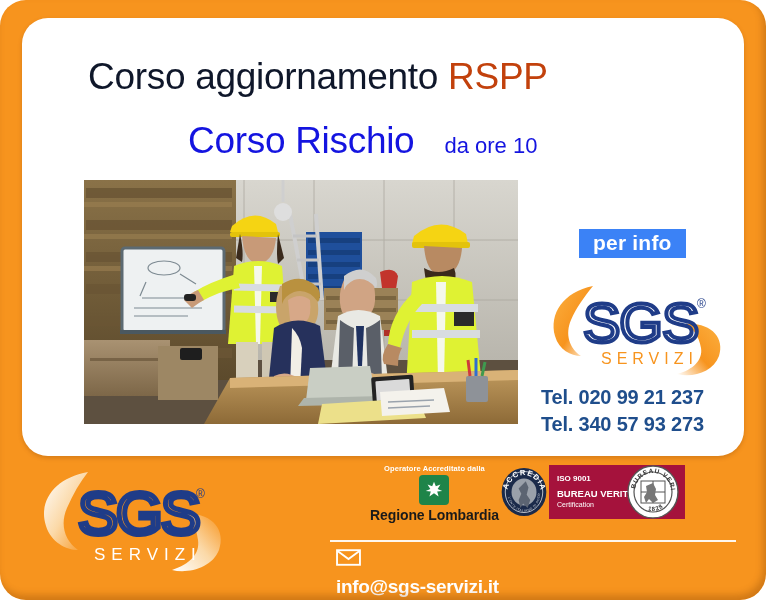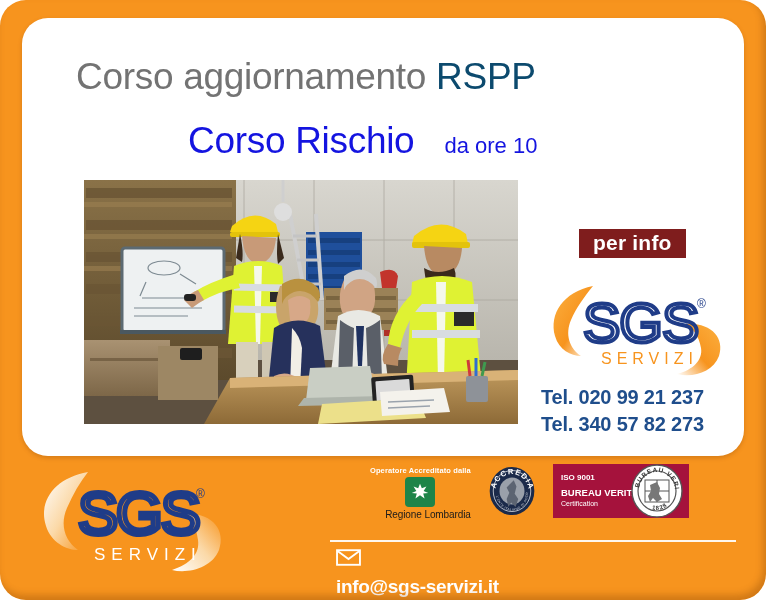--- a/index.html
+++ b/index.html
@@ -37,22 +37,22 @@
     box-shadow: 0 2px 4px rgba(120,55,0,.25);
     overflow:hidden;
   }
 
   
   #title-line1{
     position:absolute; left:54px; top:40px;
     font-size:37px; font-weight:400; letter-spacing:-.3px;
     white-space:nowrap; line-height:1;
   }
-  .t-red{ color:#737373; }
-  .t-navy{ color:#0c4a6e; }
+  .t-red{ color:#0f172a;margin-left:12px; }
+  .t-navy{ color:#c2410c; }
 
   #title-line2{
     position:absolute; left:166px; top:104px;
     font-size:37px; font-weight:400; letter-spacing:-.3px;
     white-space:nowrap; line-height:1;
   }
   .t-blue{ color:#1414E0; }
   .t-hours{ color:#1414E0; font-size:22px; margin-left:30px; letter-spacing:0; }
 
   
@@ -60,21 +60,21 @@
     position:absolute; left:62px; top:162px;
     width:434px; height:244px;
     overflow:hidden;
     background:#2b2620;
   }
   #photo svg{ display:block; width:434px; height:244px; }
 
   
   #per-info{
     position:absolute; left:557px; top:211px;
-    background:#7f1d1d;
+    background:#3b82f6;
     color:#ffffff;
     font-size:21px; font-weight:bold;
     padding:3px 14px 5px 14px;
     line-height:1;
     letter-spacing:.2px;
   }
 
   
   #sgs-right{
     position:absolute; left:523px; top:262px;
@@ -91,29 +91,29 @@
   }
 
   
   #sgs-bottom{
     position:absolute; left:36px; top:468px;
     width:200px; height:110px;
   }
 
   #certs{
     position:absolute; left:370px; top:464px;
-    display:flex; align-items:center; gap:16px;
+    display:flex; align-items:center; 
   }
   .cert-lomb{ text-align:center; }
   .cert-lomb .lbl-top{
     color:#ffffff; font-size:7.5px; font-weight:bold;
     letter-spacing:.1px; margin-bottom:2px;
   }
   .cert-lomb .lbl-bot{
-    color:#1a1a1a; font-size:10px; font-weight:normal;
+    color:#1a1a1a; font-size:14px; font-weight:bold;
     letter-spacing:-.1px; margin-top:2px;text-align:right;
   }
   .lomb-mark{
     width:30px; height:30px; margin:0 auto;
     background:#1E8449; border-radius:4px;
     display:flex; align-items:center; justify-content:center;
   }
 
   #footer-rule{
     position:absolute; left:330px; top:540px;
@@ -344,21 +344,21 @@
 
         <text x="38" y="62" font-family="'Liberation Sans',sans-serif" font-size="56" font-weight="400" fill="none" stroke="#1F3C88" stroke-width="4" letter-spacing="-1">SGS</text>
         <text x="152" y="28" font-family="'Liberation Sans',sans-serif" font-size="12" fill="#1F3C88">®</text>
 
         <text x="56" y="84" font-family="'Liberation Sans',sans-serif" font-size="16" letter-spacing="5" fill="#F7941E">SERVIZI</text>
       </svg>
     </div>
 
     <div id="contacts">
       <div>Tel. 020 99 21 237</div>
-      <div>Tel. 340 57 82 273</div>
+      <div>Tel. 340 57 93 273</div>
     </div>
 
   </div>
 
   <div id="sgs-bottom">
     <svg viewBox="0 0 200 110" width="200" height="110">
       <defs>
         <linearGradient id="fs1" x1="0" y1="0" x2="1" y2="1">
           <stop offset="0" stop-color="#ffffff"></stop>
             <stop offset=".5" stop-color="#FBD9A8"></stop>

